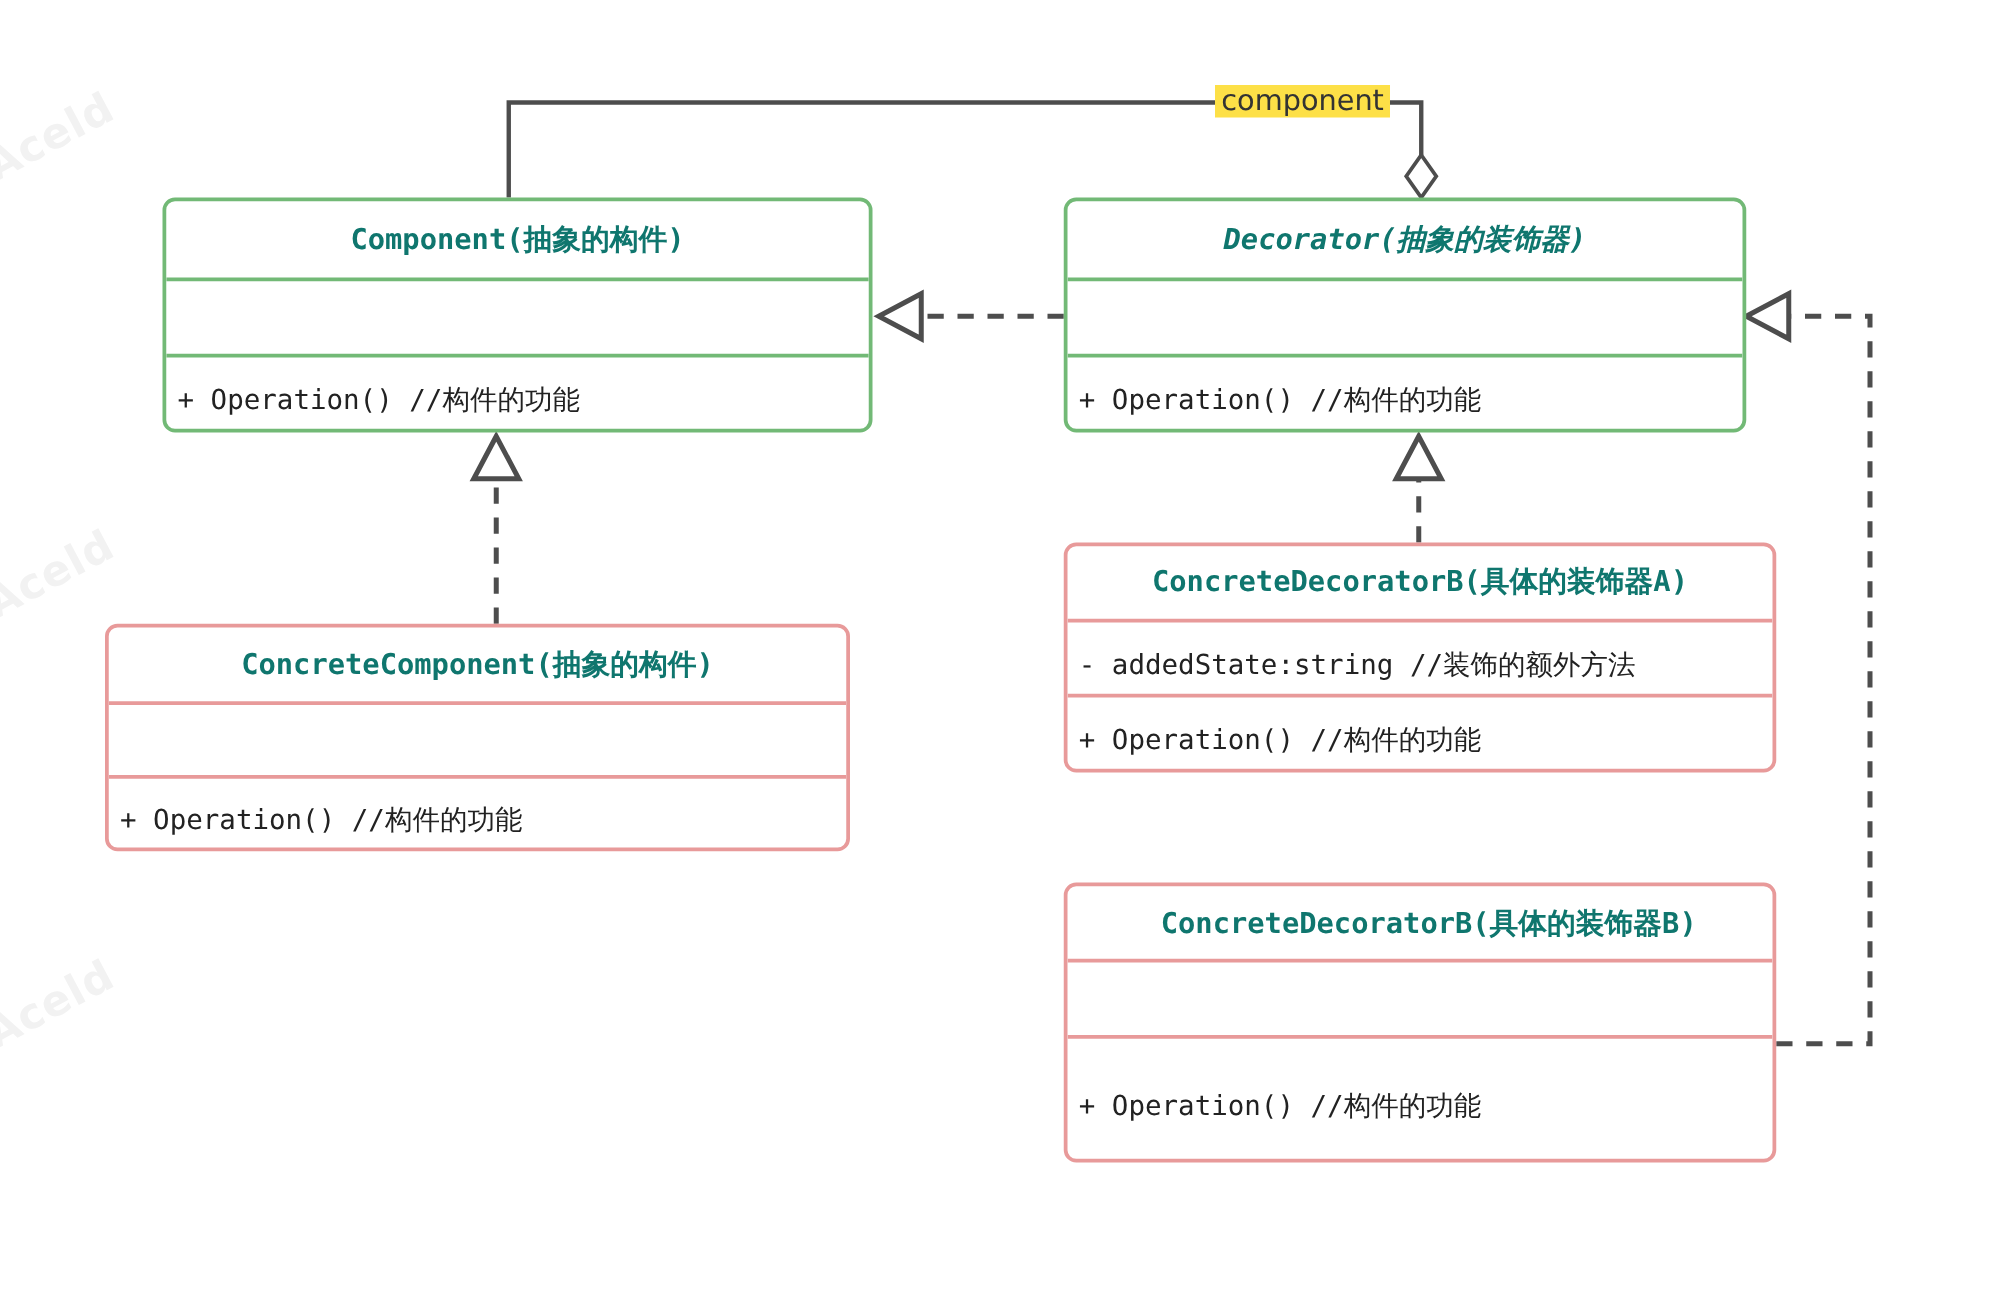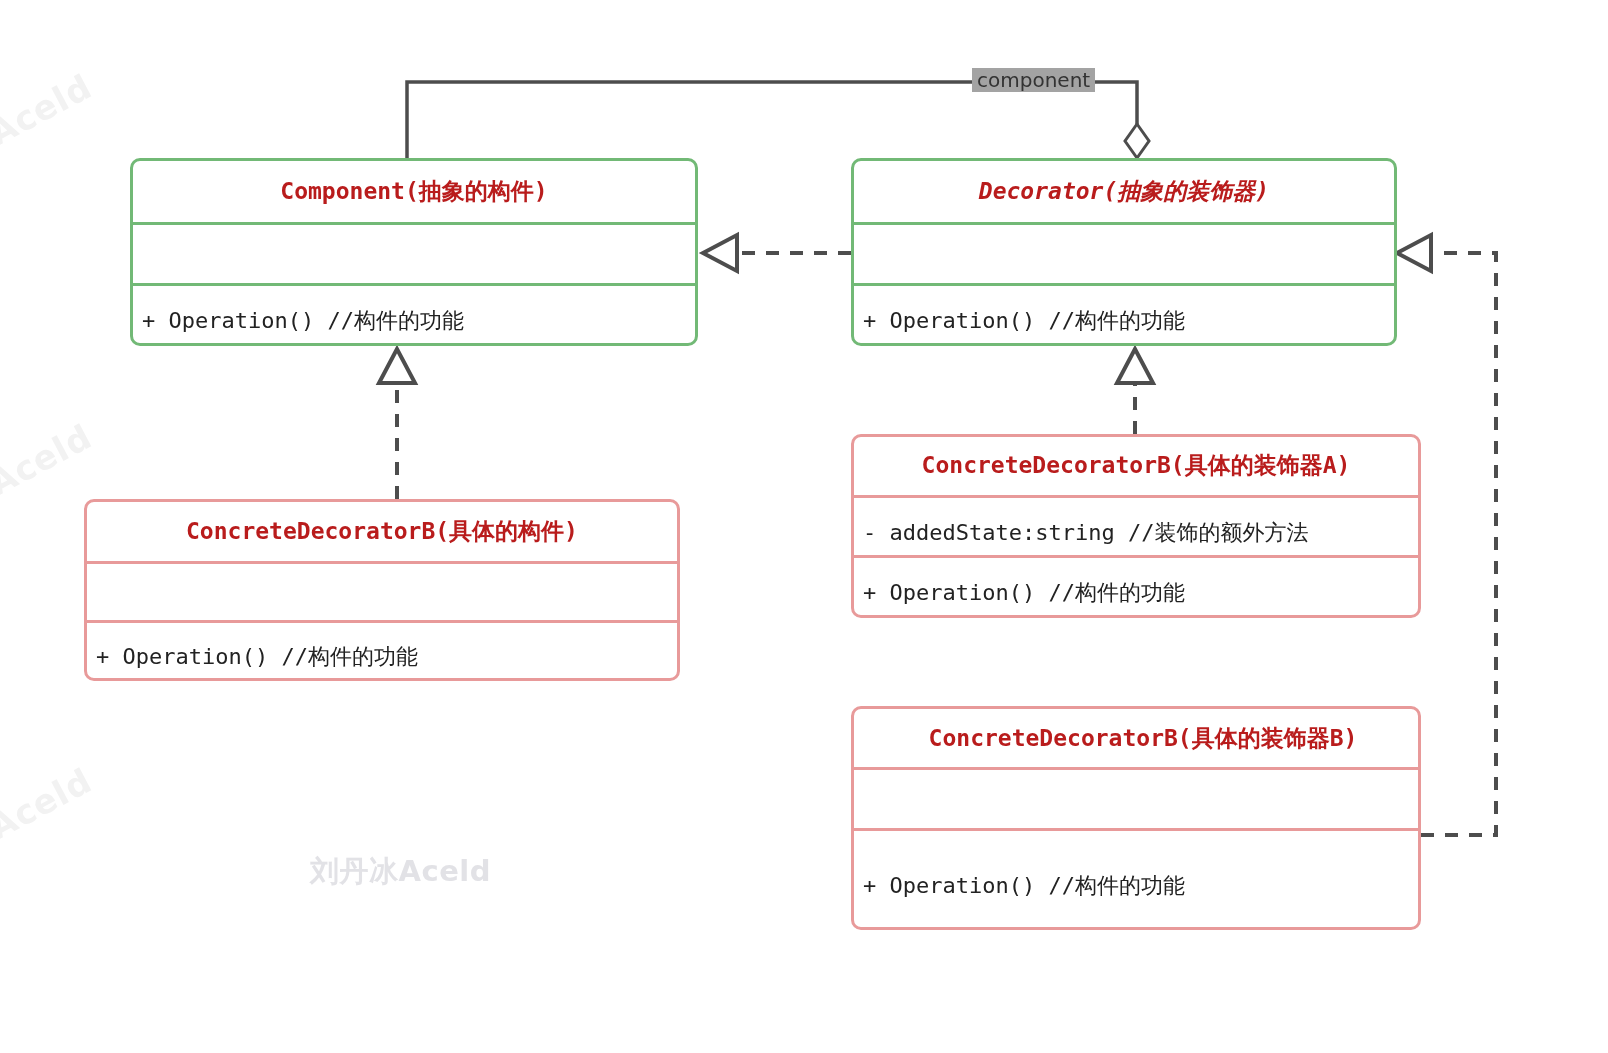--- a/index.html
+++ b/index.html
@@ -59,21 +59,21 @@
 
   .uml-title {
     box-sizing: border-box;
     display: flex;
     align-items: center;
     justify-content: center;
     text-align: center;
     font-family: "DejaVu Sans Mono", monospace;
     font-weight: 700;
     font-size: 23px;
-    color: #b91c1c;
+    color: #0f766e;
     padding: 0 10px;
     white-space: nowrap;
   }
   .uml-attrs, .uml-ops {
     box-sizing: border-box;
     border-top-width: 3px;
     border-top-style: solid;
     display: flex;
     flex-direction: column;
     justify-content: center;
@@ -96,37 +96,36 @@
     left: 0;
     top: 0;
     width: 1608px;
     height: 1053px;
     pointer-events: none;
   }
 
   .edge-label {
     position: absolute;
     font-family: "DejaVu Sans", sans-serif;
-    font-size: 20px;
+    font-size: 23px;
     color: #333333;
-    background: #a3a3a3;
+    background: #fde047;
     padding: 0 5px;
     white-space: nowrap;
   }
 </style>
 </head>
 <body>
 
 <div id="canvas">
 
   <div class="wm-corner" style="left:-18px; top:118px;">Aceld</div>
   <div class="wm-corner" style="left:-18px; top:468px;">Aceld</div>
   <div class="wm-corner" style="left:-18px; top:812px;">Aceld</div>
 
-  <div class="wm-center" style="left:310px; top:852px;">刘丹冰Aceld</div>
 
   <svg id="connectors" viewBox="0 0 1608 1053" width="1608" height="1053">
 
     <g>
       <path d="M 407 158 L 407 82 L 1137 82 L 1137 124" fill="none" stroke="#4d4d4d" stroke-width="3.5" stroke-linejoin="miter"></path>
 
       <polygon points="1137,124 1149,141 1137,158 1125,141" fill="#ffffff" stroke="#4d4d4d" stroke-width="3"></polygon>
     </g>
 
     <g>
@@ -162,21 +161,21 @@
 
   <div class="uml-class green" style="left:851px; top:158px; width:546px; height:188px;">
     <div class="uml-title" style="height:62px;font-style:italic;">Decorator(抽象的装饰器)</div>
     <div class="uml-attrs" style="height:62px;"></div>
     <div class="uml-ops" style="height:61px;">
       <div class="uml-line">+ Operation() //构件的功能</div>
     </div>
   </div>
 
   <div class="uml-class red" style="left:84px; top:499px; width:596px; height:182px;">
-    <div class="uml-title" style="height:60px;">ConcreteDecoratorB(具体的构件)</div>
+    <div class="uml-title" style="height:60px;">ConcreteComponent(抽象的构件)</div>
     <div class="uml-attrs" style="height:60px;"></div>
     <div class="uml-ops" style="height:59px;">
       <div class="uml-line">+ Operation() //构件的功能</div>
     </div>
   </div>
 
   <div class="uml-class red" style="left:851px; top:434px; width:570px; height:184px;">
     <div class="uml-title" style="height:60px;">ConcreteDecoratorB(具体的装饰器A)</div>
     <div class="uml-attrs" style="height:62px;">
       <div class="uml-line">- addedState:string //装饰的额外方法</div>

